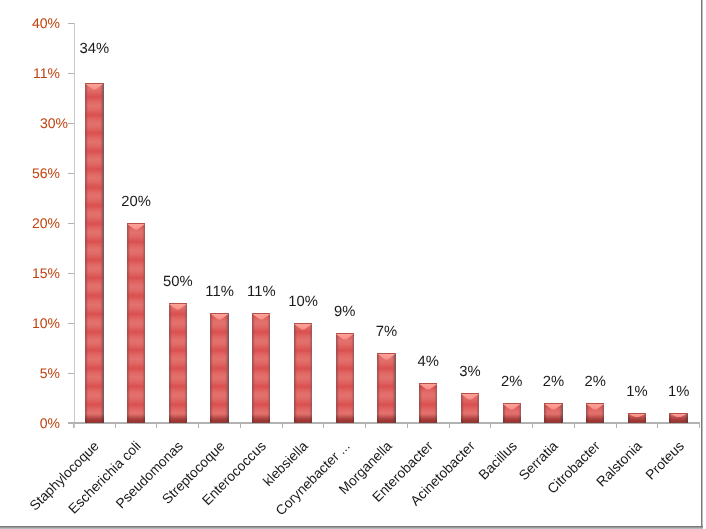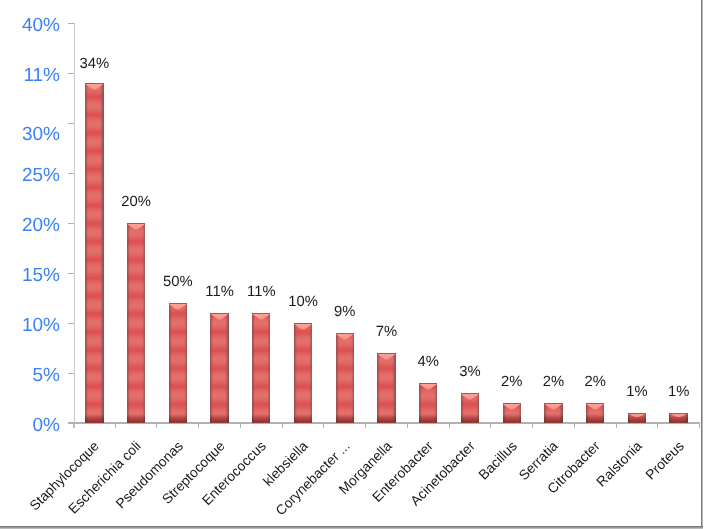--- a/index.html
+++ b/index.html
@@ -6,21 +6,21 @@
   body{width:706px;height:529px;overflow:hidden;
        font-family:"Liberation Sans",sans-serif;
        -webkit-font-smoothing:antialiased;
        text-rendering:geometricPrecision;}
   #chart-root{position:absolute;left:0;top:0;width:706px;height:529px;background:#fff;}
 
   .axis-line{position:absolute;background:#b2b2b2;}
   .y-axis{position:absolute;background:#c9c9c9;}
   .tick{position:absolute;background:#b2b2b2;}
 
-  .ylab{position:absolute;font-size:19px;color:#3b82f6;text-align:right;
+  .ylab{position:absolute;font-size:14px;color:#c2410c;text-align:right;
         white-space:nowrap;line-height:1;}
   .vlab{position:absolute;font-size:14.8px;color:#1b1b1b;text-align:center;
         white-space:nowrap;line-height:1;}
   .clab{position:absolute;font-size:13.8px;color:#1b1b1b;white-space:nowrap;
         line-height:1;transform-origin:100% 0;transform:rotate(-45deg);}
 
   .bar{position:absolute;}
   .bar .body{position:absolute;left:0;top:0;width:100%;height:100%;}
   .bar .sides{position:absolute;left:0;top:0;width:100%;height:100%;}
   .bar .foot{position:absolute;left:0;bottom:0;width:100%;}
@@ -33,23 +33,23 @@
 <body>
 
 <div id="chart-root">
     <div class="y-axis" style="left:73.5px;top:22.5px;width:1px;height:405.5px;"></div>
     <div class="axis-line" style="left:67.5px;top:422.4px;width:632px;height:1.3px;"></div>
     <div class="tick" style="left:67.5px;top:22.5px;width:6px;height:1px;"></div>
     <div class="ylab" style="left:0px;top:16.2px;width:60px;">40%</div>
     <div class="tick" style="left:67.5px;top:72.5px;width:6px;height:1px;"></div>
     <div class="ylab" style="left:0px;top:66.2px;width:60px;">11%</div>
     <div class="tick" style="left:67.5px;top:122.5px;width:6px;height:1px;"></div>
-    <div class="ylab" style="left:0px;top:116.2px;width:60px;margin-top:9px;">30%</div>
+    <div class="ylab" style="left:8px;top:116.2px;width:60px;">30%</div>
     <div class="tick" style="left:67.5px;top:172.5px;width:6px;height:1px;"></div>
-    <div class="ylab" style="left:0px;top:166.2px;width:60px;">25%</div>
+    <div class="ylab" style="left:0px;top:166.2px;width:60px;">56%</div>
     <div class="tick" style="left:67.5px;top:222.5px;width:6px;height:1px;"></div>
     <div class="ylab" style="left:0px;top:216.2px;width:60px;">20%</div>
     <div class="tick" style="left:67.5px;top:272.5px;width:6px;height:1px;"></div>
     <div class="ylab" style="left:0px;top:266.2px;width:60px;">15%</div>
     <div class="tick" style="left:67.5px;top:322.5px;width:6px;height:1px;"></div>
     <div class="ylab" style="left:0px;top:316.2px;width:60px;">10%</div>
     <div class="tick" style="left:67.5px;top:372.5px;width:6px;height:1px;"></div>
     <div class="ylab" style="left:0px;top:366.2px;width:60px;">5%</div>
     <div class="tick" style="left:67.5px;top:422.5px;width:6px;height:1px;"></div>
     <div class="ylab" style="left:0px;top:416.2px;width:60px;">0%</div>
@@ -69,21 +69,21 @@
     <div class="tick" style="left:615.5333333333333px;top:423px;width:1px;height:5px;"></div>
     <div class="tick" style="left:657.2666666666667px;top:423px;width:1px;height:5px;"></div>
     <div class="tick" style="left:699px;top:423px;width:1px;height:5px;"></div>
     <div class="bar" style="left:85.21666666666667px;top:83px;width:18.3px;height:340px;">
       <div class="body" style="background-image:linear-gradient(to bottom,#d9504f 0%,#dd5a58 10%,#e16966 28%,#e3716d 46%,#e16c69 62%,#de615f 78%,#db5554 92%,#d9504f 100%);background-size:100% 18.1px;background-repeat:repeat;background-position:0px 14.199999999999974px;"></div>
       <div class="sides" style="background:linear-gradient(to right,rgba(125,80,84,.80) 0px,rgba(150,70,70,.55) 1.2px,rgba(170,70,70,.18) 2.4px,rgba(0,0,0,0) 3.4px,rgba(0,0,0,0) 15.100000000000001px,rgba(170,70,70,.20) 16.1px,rgba(140,85,88,.60) 17.2px,rgba(120,88,92,.92) 18.3px);"></div>
       <div class="foot" style="height:9px;background:linear-gradient(to bottom,rgba(80,6,4,0) 0%,rgba(80,6,4,.30) 45%,rgba(72,5,3,.42) 78%,rgba(90,52,46,.62) 100%);"></div>
       <div class="flap" style="height:6.6px;background:linear-gradient(to bottom,#fda69c 0%,#fb9a91 48%,#f38c84 100%);clip-path:polygon(0 0,100% 0,100% 10%,58% 100%,42% 100%,0 10%);"></div>
       <div class="topline"></div>
     </div>
-    <div class="vlab" style="left:64.36666666666667px;top:57px;width:60px;">34%</div>
+    <div class="vlab" style="left:64.36666666666667px;top:42px;width:60px;">34%</div>
     <div class="bar" style="left:126.94999999999999px;top:223px;width:18.3px;height:200px;">
       <div class="body" style="background-image:linear-gradient(to bottom,#d9504f 0%,#dd5a58 10%,#e16966 28%,#e3716d 46%,#e16c69 62%,#de615f 78%,#db5554 92%,#d9504f 100%);background-size:100% 18.1px;background-repeat:repeat;background-position:0px 0.8999999999999844px;"></div>
       <div class="sides" style="background:linear-gradient(to right,rgba(125,80,84,.80) 0px,rgba(150,70,70,.55) 1.2px,rgba(170,70,70,.18) 2.4px,rgba(0,0,0,0) 3.4px,rgba(0,0,0,0) 15.100000000000001px,rgba(170,70,70,.20) 16.1px,rgba(140,85,88,.60) 17.2px,rgba(120,88,92,.92) 18.3px);"></div>
       <div class="foot" style="height:9px;background:linear-gradient(to bottom,rgba(80,6,4,0) 0%,rgba(80,6,4,.30) 45%,rgba(72,5,3,.42) 78%,rgba(90,52,46,.62) 100%);"></div>
       <div class="flap" style="height:6.6px;background:linear-gradient(to bottom,#fda69c 0%,#fb9a91 48%,#f38c84 100%);clip-path:polygon(0 0,100% 0,100% 10%,58% 100%,42% 100%,0 10%);"></div>
       <div class="topline"></div>
     </div>
     <div class="vlab" style="left:106.1px;top:194.5px;width:60px;">20%</div>
     <div class="bar" style="left:168.68333333333334px;top:303px;width:18.3px;height:120px;">
       <div class="body" style="background-image:linear-gradient(to bottom,#d9504f 0%,#dd5a58 10%,#e16966 28%,#e3716d 46%,#e16c69 62%,#de615f 78%,#db5554 92%,#d9504f 100%);background-size:100% 18.1px;background-repeat:repeat;background-position:0px 11.399999999999991px;"></div>

